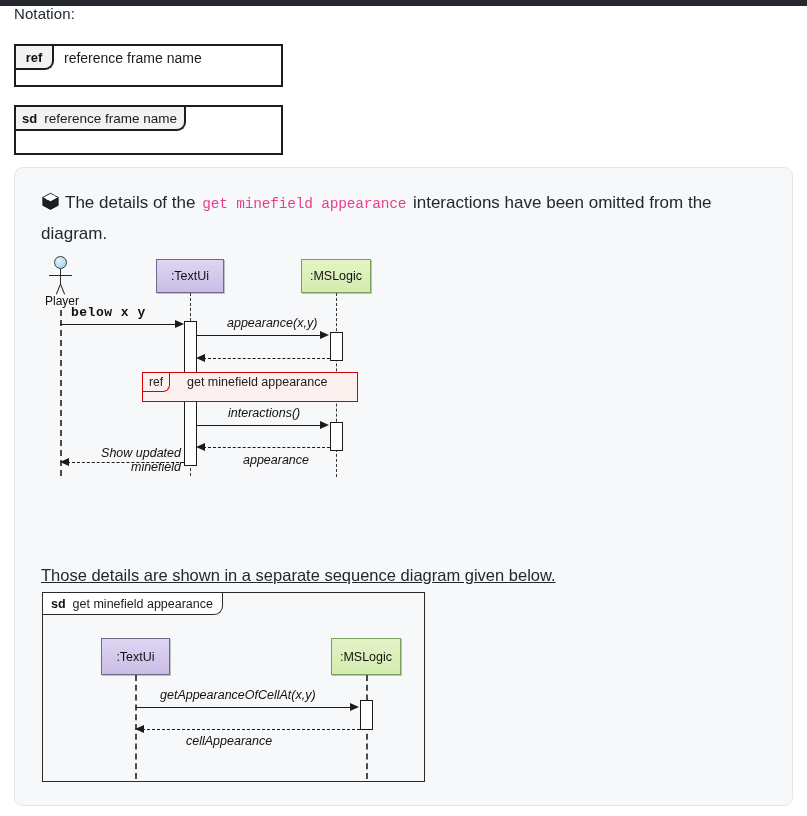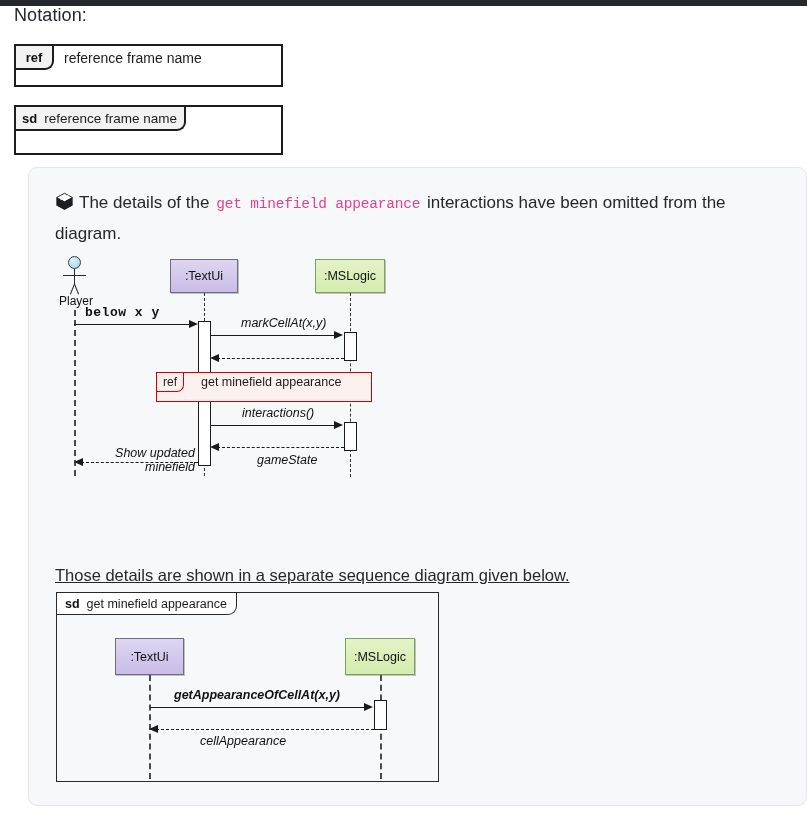--- a/index.html
+++ b/index.html
@@ -20,21 +20,21 @@
     position: absolute;
     left: 0; top: 0;
     width: 807px; height: 6px;
     background: #25292e;
   }
 
   
   .notation-heading {
     position: absolute;
     left: 14px; top: 5px;
-    font-size: 18px;
+    font-size: 15px;
     color: #23282d;
     letter-spacing: 0.1px;
   }
 
   
   .frame {
     position: absolute;
     background: #ffffff;
     border: 2px solid #1d1d1d;
     box-sizing: border-box;
@@ -71,21 +71,21 @@
     left: 48px; top: 4px;
     font-size: 14px;
     color: #1c1c1c;
     white-space: nowrap;
   }
   .frame-ref .frame-tab { width: 38px; justify-content: center; padding: 0; }
 
   
   .callout {
     position: absolute;
-    left: 28px; top: 167px;
+    left: 14px; top: 167px;
     width: 779px; height: 639px;
     background: #f7f8fa;
     border: 1px solid #e3e5e8;
     border-radius: 9px;
     box-sizing: border-box;
   }
   .callout-text {
     position: absolute;
     left: 26px; top: 21px;
     width: 735px;
@@ -335,39 +335,39 @@
     <div class="lifeline thin" style="left:321px; top:125px; height:184px;"></div>
 
     <div class="activation" style="left:169px; top:153px; height:145px;"></div>
     <div class="activation" style="left:315px; top:164px; height:29px;"></div>
     <div class="activation" style="left:315px; top:254px; height:29px;"></div>
 
     <div class="msg-label mono" style="left:56px; top:137px;">below x y</div>
     <div class="msg-line" style="left:45px; top:156px; width:116px;"></div>
     <div class="arrowhead right" style="left:160px; top:151.5px;"></div>
 
-    <div class="msg-label" style="left:212px; top:148px;">markCellAt(x,y)</div>
+    <div class="msg-label" style="left:212px; top:148px;">appearance(x,y)</div>
     <div class="msg-line" style="left:182px; top:167px; width:124px;"></div>
     <div class="arrowhead right" style="left:305px; top:162.5px;"></div>
 
     <div class="msg-line dashed" style="left:188px; top:190px; width:127px;"></div>
     <div class="arrowhead left" style="left:181px; top:185.5px;"></div>
 
     <div class="ref-frame" style="left:127px; top:204px; width:216px; height:30px;">
       <div class="ref-frame-tab">
         <span>ref</span>
       </div>
       <div class="ref-frame-label">get minefield appearance</div>
     </div>
 
     <div class="msg-label" style="left:213px; top:238px;">interactions()</div>
     <div class="msg-line" style="left:182px; top:257px; width:124px;"></div>
     <div class="arrowhead right" style="left:305px; top:252.5px;"></div>
 
-    <div class="msg-label" style="left:228px; top:285px;">gameState</div>
+    <div class="msg-label" style="left:228px; top:285px;">appearance</div>
     <div class="msg-line dashed" style="left:188px; top:279px; width:127px;"></div>
     <div class="arrowhead left" style="left:181px; top:274.5px;"></div>
 
     <div class="msg-label twoline" style="left:74px; top:278px; width:92px;">Show updated minefield</div>
     <div class="msg-line dashed" style="left:52px; top:294px; width:117px;"></div>
     <div class="arrowhead left" style="left:45px; top:289.5px;"></div>
   </div>
 
   <div class="intro-text" style="left:26px; top:398px;text-decoration:underline;">Those details are shown in a separate sequence diagram given below.</div>
 
@@ -383,21 +383,21 @@
     </div>
     <div class="lifeline" style="left:92px; top:82px; height:104px;"></div>
 
     <div class="lifebox green" style="left:288px; top:45px; width:70px; height:37px;">
       <span>:MSLogic</span>
     </div>
     <div class="lifeline" style="left:323px; top:82px; height:104px;"></div>
 
     <div class="activation" style="left:317px; top:107px; height:30px;"></div>
 
-    <div class="msg-label" style="left:117px; top:95px;font-weight:bold;">getAppearanceOfCellAt(x,y)</div>
+    <div class="msg-label" style="left:117px; top:95px;">getAppearanceOfCellAt(x,y)</div>
     <div class="msg-line" style="left:93px; top:114px; width:215px;"></div>
     <div class="arrowhead right" style="left:307px; top:109.5px;"></div>
 
     <div class="msg-label" style="left:143px; top:141px;">cellAppearance</div>
     <div class="msg-line dashed" style="left:99px; top:136px; width:218px;"></div>
     <div class="arrowhead left" style="left:92px; top:131.5px;"></div>
   </div>
 
 </div>
 

